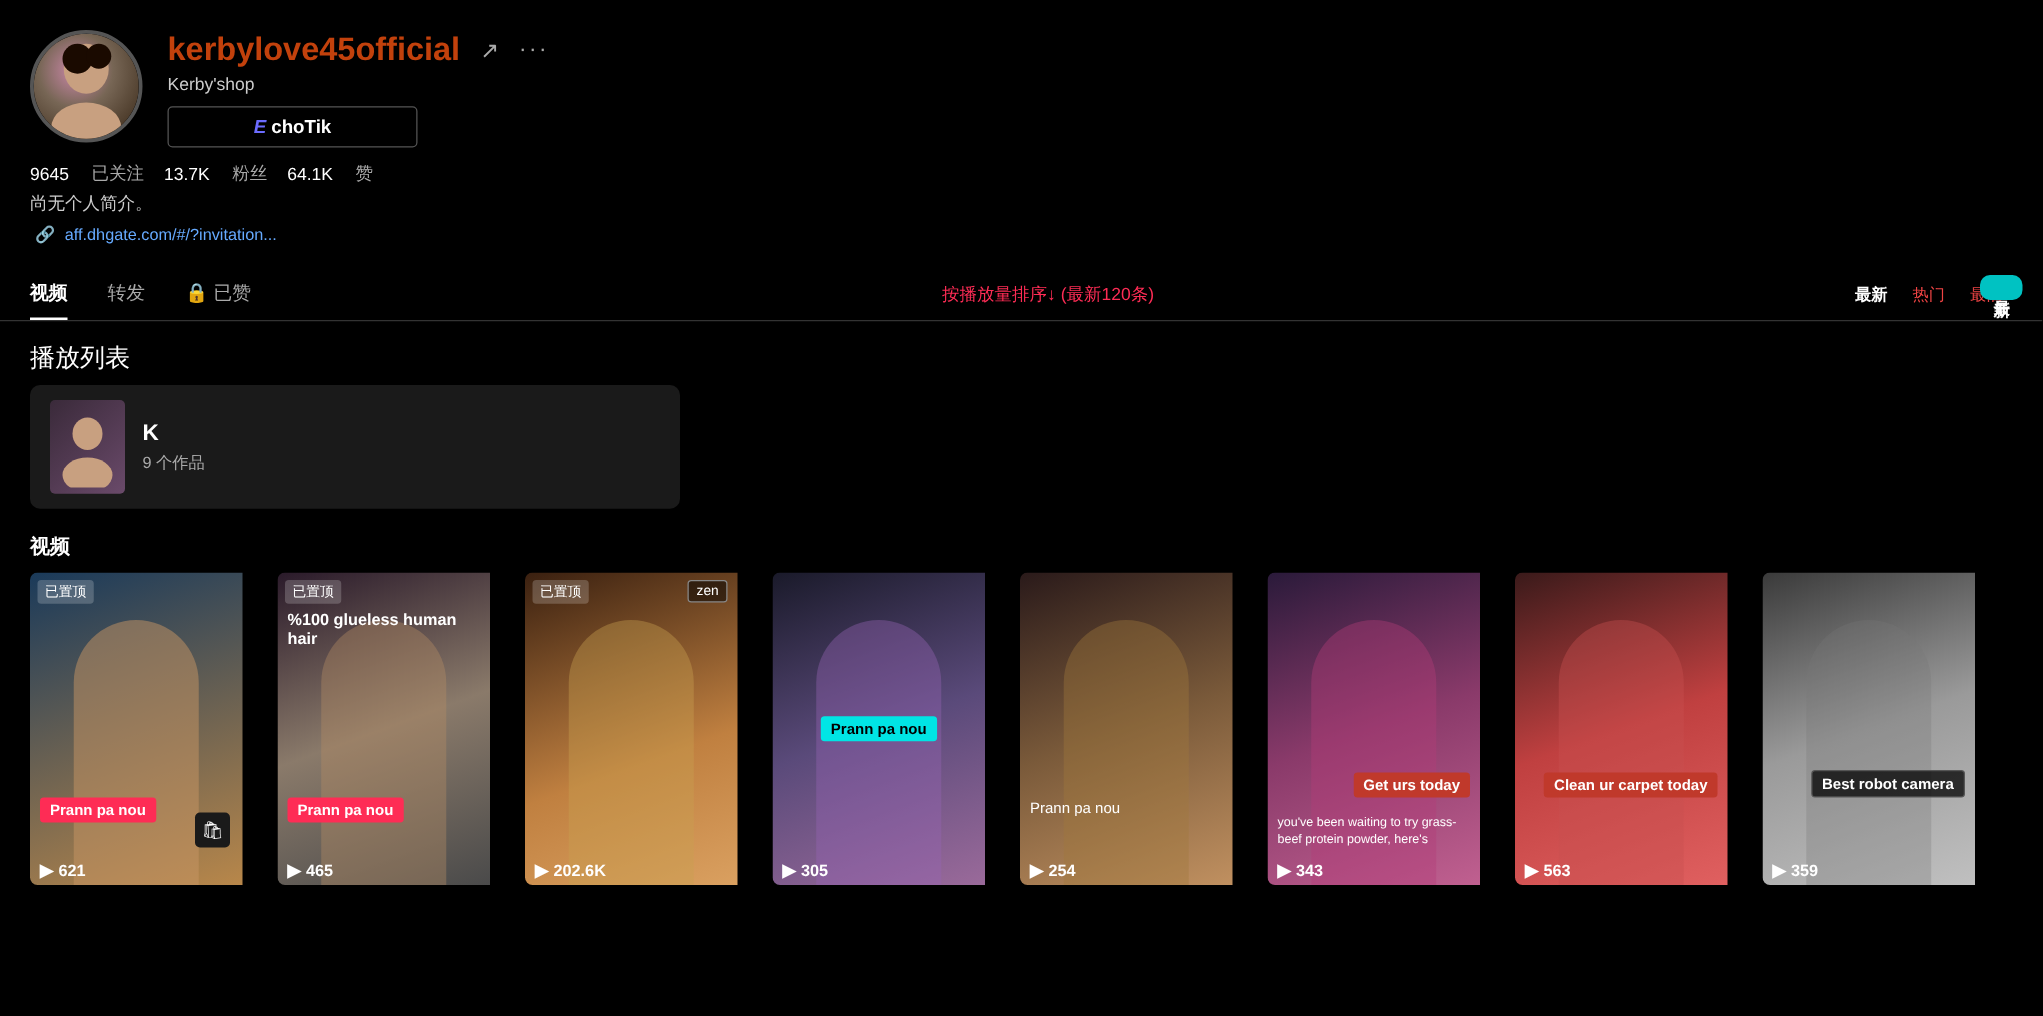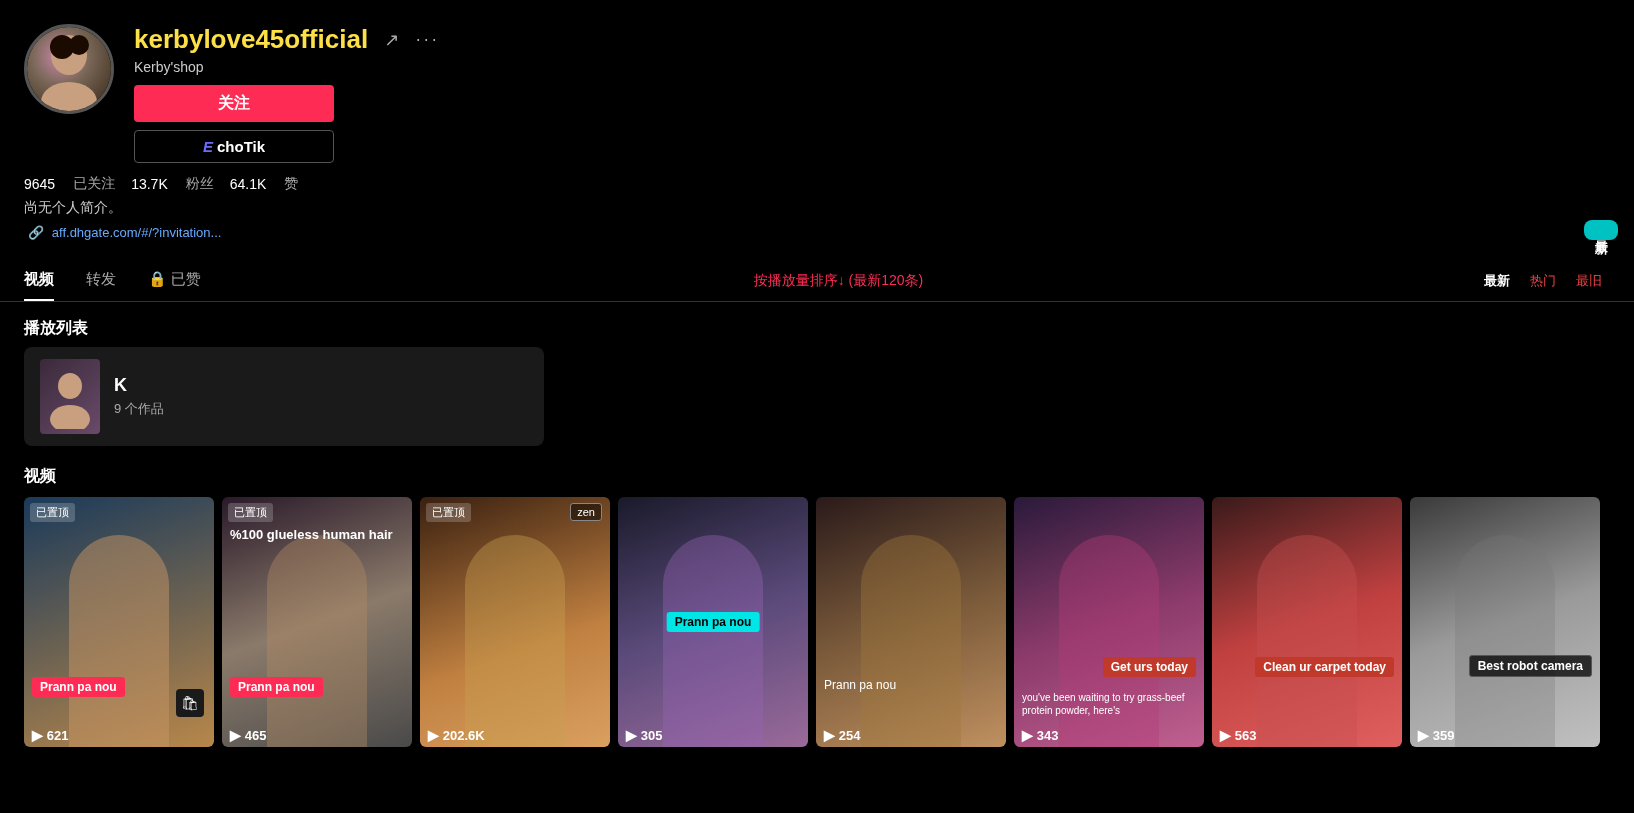--- a/index.html
+++ b/index.html
@@ -44,21 +44,21 @@
     }
     .username-row {
       display: flex;
       align-items: center;
       gap: 16px;
       margin-bottom: 4px;
     }
     .username {
       font-size: 26px;
       font-weight: 700;
-      color: #fde047;
+      color: #c2410c;
     }
     .icon-share {
       color: #aaa;
       font-size: 18px;
       cursor: pointer;
     }
     .icon-more {
       color: #aaa;
       font-size: 18px;
       cursor: pointer;
@@ -184,22 +184,22 @@
       color: #ef4444;
       font-size: 13px;
       cursor: pointer;
       padding: 4px 8px;
     }
     .sort-btn.active { color: #fff; font-weight: 600; }
 
     
     .section-title {
       padding: 16px 24px 8px 24px;
-      font-size: 16px;
-      font-weight: 700;
+      font-size: 20px;
+      font-weight: 400;
     }
 
     
     .playlist-card {
       display: flex;
       align-items: center;
       gap: 14px;
       background: #1a1a1a;
       border-radius: 8px;
       padding: 12px 16px;
@@ -239,21 +239,21 @@
     .video-card {
       position: relative;
       width: 190px;
       min-width: 190px;
       border-radius: 6px;
       overflow: hidden;
       cursor: pointer;
       flex-shrink: 0;
     }
     .video-thumb {
-      width: 190px;
+      width: 170px;
       height: 250px;
       display: flex;
       align-items: center;
       justify-content: center;
       position: relative;
       overflow: hidden;
     }
     .video-count {
       position: absolute;
       bottom: 4px;
@@ -346,21 +346,20 @@
     </div>
   </div>
 
   <div class="profile-info">
     <div class="username-row">
       <span class="username">kerbylove45official</span>
       <span class="icon-share">↗</span>
       <span class="icon-more">···</span>
     </div>
     <div class="shop-name">Kerby'shop</div>
-    <button class="btn-follow">关注</button>
     <button class="btn-echotik">
       <span class="echotik-e">E</span>
         <span>choTik</span>
     </button>
   </div>
 </div>
 
 <div class="stats-row">
   <span class="stat-num">9645</span>
   <span class="stat-label">已关注</span>

